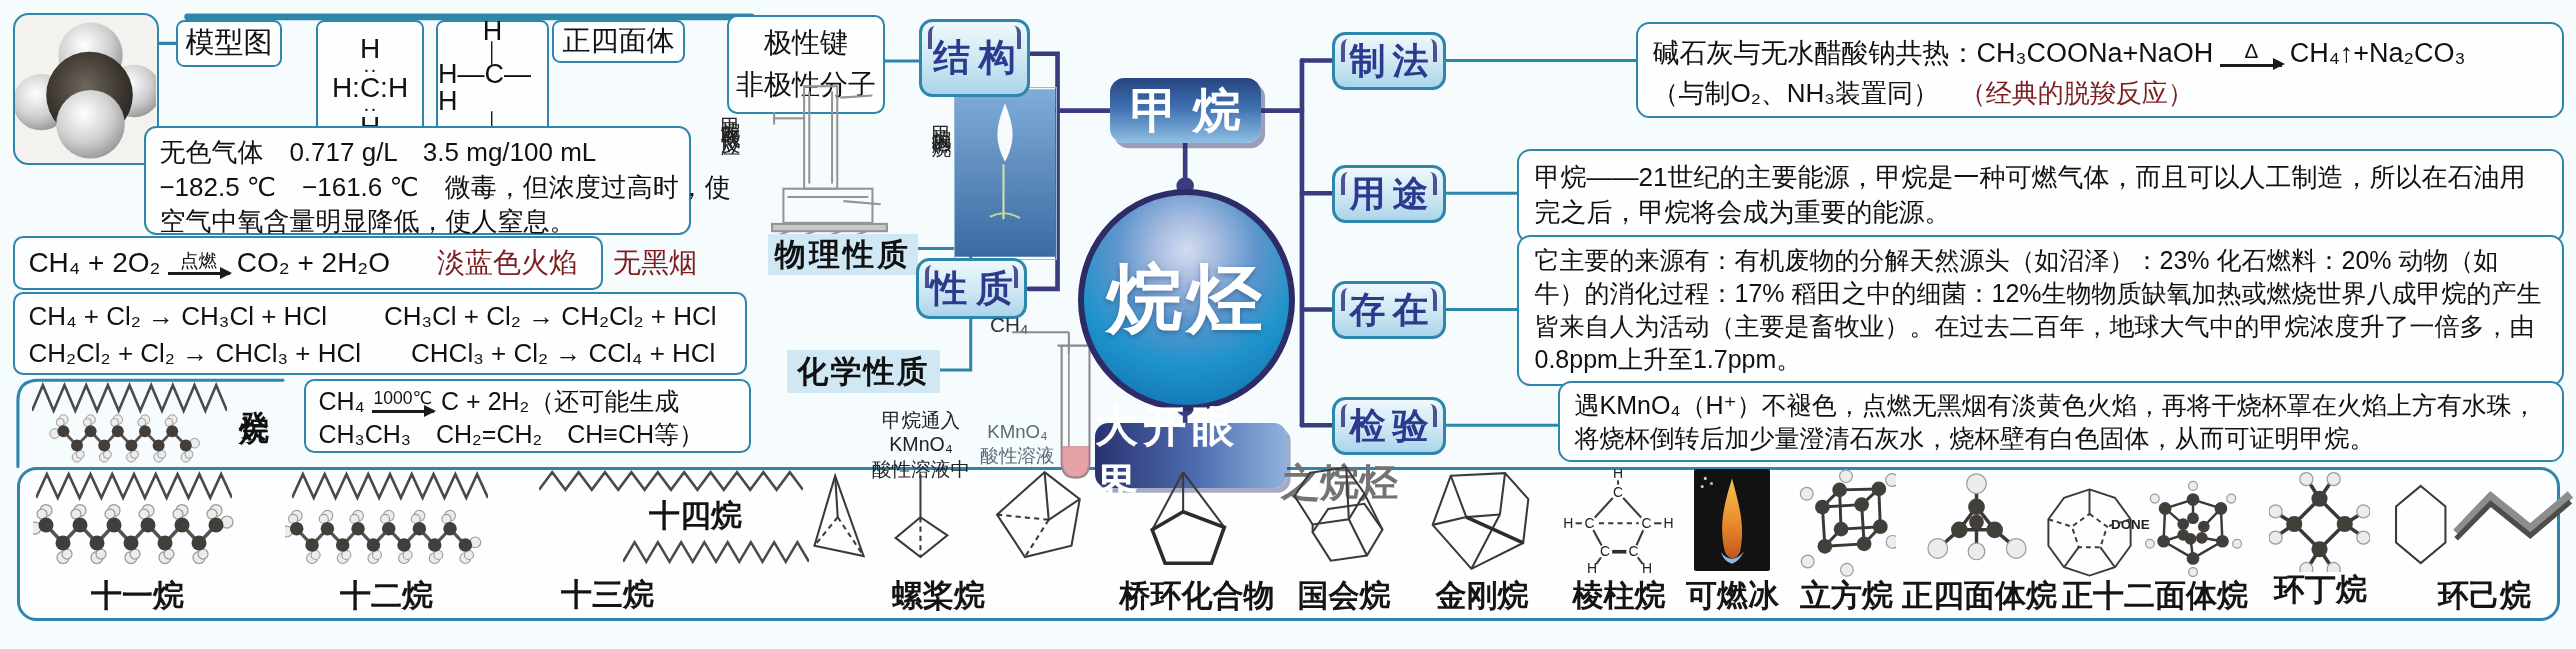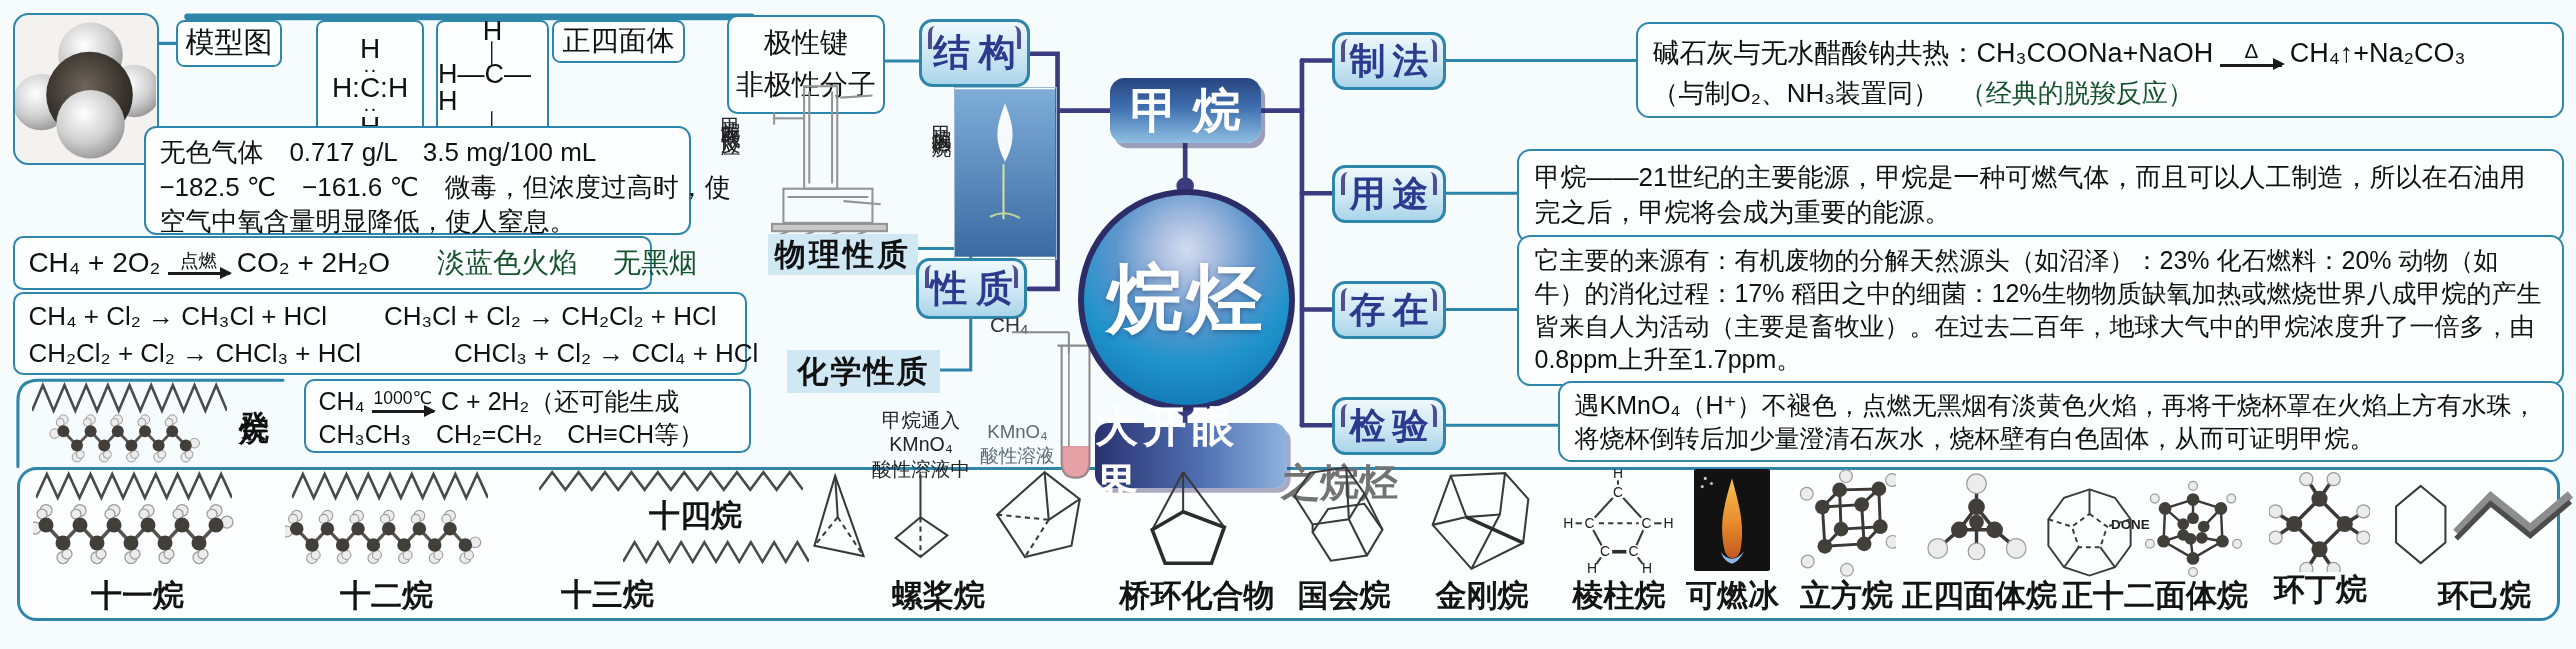--- a/index.html
+++ b/index.html
@@ -18,21 +18,21 @@
   .node::after{content:"";position:absolute;right:6.2px;top:4.1px;width:13.4px;height:23px;
     border-right:4.7px solid #35357d;border-radius:0 7.2px 0 0;opacity:.85;}
   .band{position:absolute;background:#cfe8f4;color:#111;display:flex;align-items:center;justify-content:center;font-weight:bold;}
   .vert{writing-mode:vertical-rl;text-orientation:upright;letter-spacing:3.1px;}
   .rx{display:inline-flex;flex-direction:column;align-items:center;vertical-align:middle;margin:0 7.2px;}
   .rx .c{font-size:18.6px;line-height:1.05;color:#111;}
   .rx .a{position:relative;width:62px;height:3.1px;background:#1b1b1b;margin-top:2.1px;}
   .rx .a::after{content:"";position:absolute;right:-2.1px;top:-5.2px;border-left:12.4px solid #1b1b1b;
     border-top:6.7px solid transparent;border-bottom:6.7px solid transparent;}
   .eqrow{display:flex;align-items:center;white-space:nowrap;}
-  .red{color:#14532d;}
+  .red{color:#7f1d1d;}
   .hat{fill:#ececec;stroke:#9c9c9c;stroke-width:2.5;}
   .cat{fill:#423e3a;}
   .bond{stroke:#57524e;stroke-width:7;}
   .wire{stroke:#3a3a3a;stroke-width:4;fill:none;}
   .wireb{stroke:#2c2c2c;stroke-width:7;fill:none;}
   .dash{stroke-dasharray:10 8;}
   .glabel{position:absolute;font-weight:600;font-size:31px;color:#141414;text-align:center;}
   .sphere{position:absolute;border-radius:50%;border:6.2px solid #2c2c66;
     background:radial-gradient(circle at 50% 26%,#d2dcf0 0%,#a9bde0 16%,#5d95cc 38%,#1f93cb 62%,#0d6aa9 100%);
     display:flex;align-items:center;justify-content:center;}
@@ -124,37 +124,37 @@
     <div>极性键</div>
     <div>非极性分子</div>
   </div>
 
   <div class="tbox" style="left:144px;top:126px;width:547px;height:109px;border-radius:12.4px;padding:7.2px 13.4px;font-size:26px;line-height:1.33;white-space:nowrap;">
     <div>无色气体　0.717 g/L　3.5 mg/100 mL</div>
     <div>−182.5 ℃　−161.6 ℃　微毒，但浓度过高时，使</div>
     <div>空气中氧含量明显降低，使人窒息。</div>
   </div>
 
-  <div class="tbox eqrow" style="left:13px;top:236px;width:639px;height:54px;border-radius:10.3px;padding:0 13.4px;font-size:28px;">
+  <div class="tbox eqrow" style="left:13px;top:236px;width:590px;height:54px;border-radius:10.3px;padding:0 13.4px;font-size:28px;">
     <span>CH₄ + 2O₂</span>
     <span class="rx">
         <span class="c">点燃</span>
         <span class="a"></span>
       </span>
     <span>CO₂ + 2H₂O</span>
     <span class="red" style="margin-left:47px;">淡蓝色火焰</span>
     <span class="red" style="margin-left:36px;">无黑烟</span>
   </div>
 
   <div class="tbox" style="left:13px;top:292px;width:734px;height:83px;border-radius:10.3px;padding:4.1px 13.4px;font-size:26px;">
     <div class="eqrow" style="height:37px;">
       <span>CH₄ + Cl₂ → CH₃Cl + HCl</span>
       <span style="margin-left:57px;">CH₃Cl + Cl₂ → CH₂Cl₂ + HCl</span>
     </div>
-    <div class="eqrow" style="height:37px;gap:43px;">
+    <div class="eqrow" style="height:37px;">
       <span>CH₂Cl₂ + Cl₂ → CHCl₃ + HCl</span>
       <span style="margin-left:50px;">CHCl₃ + Cl₂ → CCl₄ + HCl</span>
     </div>
   </div>
 
   <div class="tbox" style="left:304px;top:379px;width:447px;height:74px;border-radius:10.3px;padding:3.1px 12.4px;font-size:25px;">
     <div class="eqrow" style="height:34px;">
       <span>CH₄</span>
       <span class="rx">
           <span class="c" style="font-size:17.6px;">1000℃</span>
@@ -250,21 +250,21 @@
       <rect width="200" height="335" fill="url(#bluebg)"></rect>
       <path d="M100 28 C84 72 76 98 100 145 C124 98 116 72 100 28 Z" fill="#ffffff" opacity="0.95"></path>
       <line x1="97" y1="150" x2="97" y2="260" stroke="#d9e0a8" stroke-width="4"></line>
       <path d="M70 255 Q100 240 130 258" stroke="#c8d49a" stroke-width="4" fill="none"></path>
     </svg>
   </div>
   <div class="abs vert" style="left:929px;top:110px;font-size:19.6px;color:#222;">
     <span>甲烷的燃烧</span>
   </div>
 
-  <div class="node" style="left:919px;top:18.6px;width:111px;height:68px;">
+  <div class="node" style="left:919px;top:18.6px;width:111px;height:78px;">
     <span style="font-size:37px;letter-spacing:8.3px;text-indent:8.3px;">结构</span>
   </div>
 
   <div class="abs" style="left:1110px;top:78px;width:151px;height:65px;border-radius:14.5px;
        background:linear-gradient(180deg,#27447f 0%,#3f6fb0 45%,#8fc0e2 100%);box-shadow:4.1px 5.2px 0 rgba(44,44,102,.45);
        display:flex;align-items:center;justify-content:center;">
     <span style="color:#fff;font-weight:bold;font-size:48px;letter-spacing:14.5px;text-indent:14.5px;">甲烷</span>
   </div>
 
   <div class="band" style="left:768px;top:234px;width:150px;height:41px;font-size:31px;letter-spacing:3.1px;">

